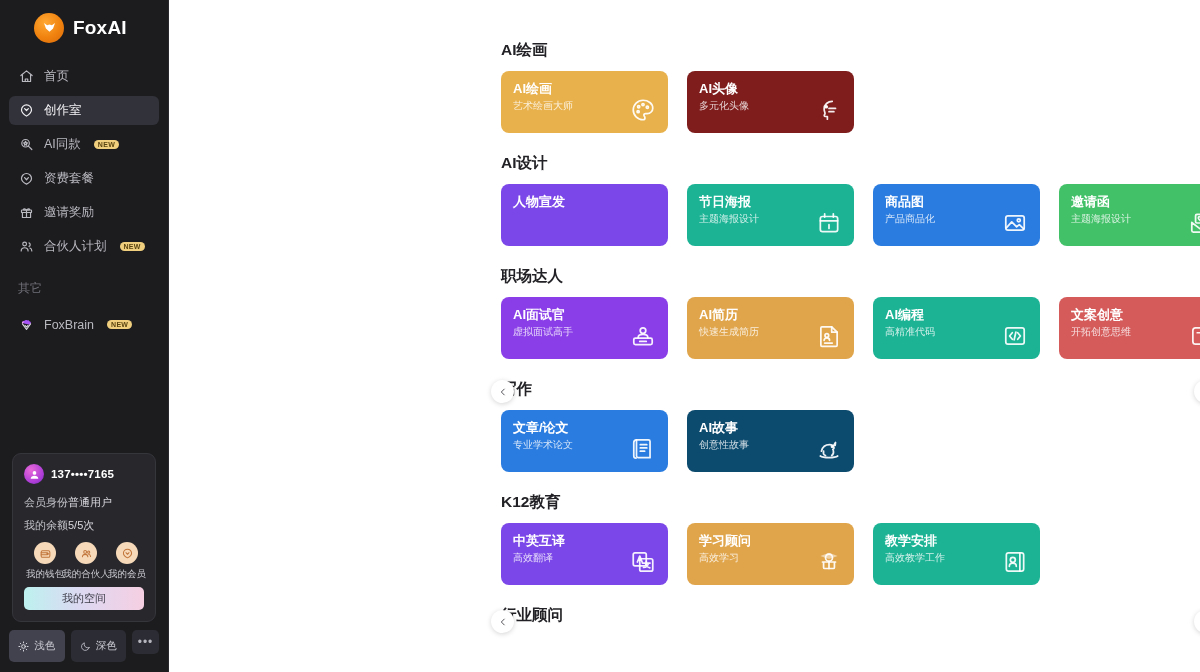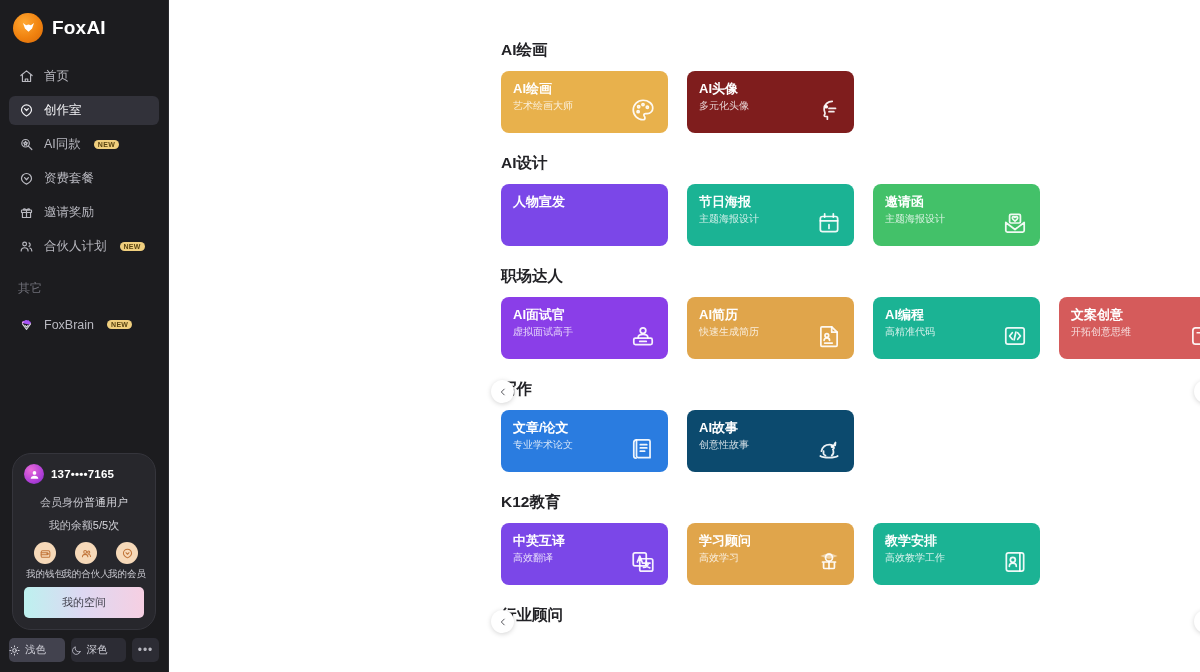--- a/index.html
+++ b/index.html
@@ -16,21 +16,21 @@
   .sidebar {
     width: 169px; height: 672px;
     background: #1c1c1f;
     border-right: 1px solid #2a2a2e;
     display: flex; flex-direction: column;
     flex: 0 0 169px;
     position: relative;
   }
   .brand {
     display: flex; align-items: center; gap: 9px;
-    padding: 13px 0 13px 13px;
+    padding: 13px 0 13px 34px;
   }
   .brand-logo {
     width: 30px; height: 30px; border-radius: 50%;
     background: radial-gradient(circle at 38% 32%, #ffa833 0%, #f0820f 55%, #d8690a 100%);
     display: flex; align-items: center; justify-content: center;
     flex: 0 0 30px;
   }
   .brand-name {
     color: #ffffff; font-size: 19px; font-weight: bold; letter-spacing: .2px;
   }
@@ -64,61 +64,61 @@
     padding: 14px 0 7px 18px;
   }
 
   .sidebar-spacer { flex: 1 1 auto; }
 
   
   .user-card {
     margin: 0 12px 8px 12px;
     background: #27272c;
     border: 1px solid #35353c;
-    border-radius: 19px;
+    border-radius: 9px;
     padding: 10px 11px 11px 11px;
   }
   .user-top { display: flex; align-items: center; gap: 7px; margin-bottom: 11px; }
   .avatar {
     width: 20px; height: 20px; border-radius: 50%;
     background: radial-gradient(circle at 35% 30%, #e86ad8 0%, #b13fd8 60%, #7a2bc0 100%);
     display:flex; align-items:center; justify-content:center;
     flex: 0 0 20px;
   }
   .avatar svg { width: 13px; height: 13px; }
   .user-phone { color: #ffffff; font-size: 11.5px; font-weight: bold; letter-spacing: .2px; }
 
-  .kv-row { display: flex; justify-content: center; align-items: baseline; margin-bottom: 8px; }
+  .kv-row { display: flex; justify-content: flex-start; align-items: baseline; margin-bottom: 8px; }
   .kv-key { color: #c3c3ca; font-size: 11px; }
   .kv-val { color: #d8d8de; font-size: 11px; }
 
   .quick-row { display: flex; justify-content: space-between; margin: 9px 2px 6px 2px; }
   .quick-item { display: flex; flex-direction: column; align-items: center; gap: 4px; cursor: pointer; width: 44px; }
   .quick-circle {
     width: 22px; height: 22px; border-radius: 50%;
     background: #f6d9b9;
     display:flex; align-items:center; justify-content:center;
   }
   .quick-circle svg { width: 13px; height: 13px; }
   .quick-label { color: #c9c9d0; font-size: 9.5px; white-space: nowrap; }
 
   .space-btn {
     margin-top: 2px;
-    height: 31px; border-radius: 5px;
+    height: 23px; border-radius: 5px;
     background: linear-gradient(90deg, #bdf1ef 0%, #ddd8f2 48%, #f6cfe2 100%);
     display:flex; align-items:center; justify-content:center;
     color: #3c3c48; font-size: 11px; cursor: pointer;
   }
 
   
   .theme-bar { display: flex; gap: 6px; padding: 0 9px 10px 9px; }
   .theme-btn {
-    flex: 1 1 auto; height: 24px; border-radius: 5px;
+    flex: 1 1 auto; height: 32px; border-radius: 5px;
     background: #2c2c34;
-    display:flex; align-items:center; gap: 5px;
+    display:flex; align-items:center; justify-content:center; gap: 5px;
     cursor: pointer;
   }
   .theme-btn.active { background: #42424e; }
   .theme-btn .ico svg { width: 11px; height: 11px; display:block; }
   .theme-btn-label { color: #c9c9d2; font-size: 10.5px; }
   .theme-more {
     flex: 0 0 27px; height: 24px; border-radius: 5px;
     background: #2c2c34; color: #b5b5bd; font-size: 12px;
     display:flex; align-items:center; justify-content:center; cursor:pointer;
     letter-spacing: 1px; line-height: 1;
@@ -409,20 +409,31 @@
           <div class="card-sub">主题海报设计</div>
           <span class="card-icon">
             <svg viewBox="0 0 24 24" fill="none" stroke="currentColor" stroke-width="1.6" stroke-linecap="round" stroke-linejoin="round">
                 <rect x="4" y="6" width="16" height="14" rx="2"></rect>
                 <path d="M4 10h16"></path>
                 <path d="M8 3.5v3M16 3.5v3"></path>
                 <path d="M12 13.5v3.5"></path>
               </svg>
           </span>
         </div>
+        <div class="card" style="background:#2a7ce0">
+          <div class="card-title">商品图</div>
+          <div class="card-sub">产品商品化</div>
+          <span class="card-icon">
+            <svg viewBox="0 0 24 24" fill="none" stroke="currentColor" stroke-width="1.6" stroke-linecap="round" stroke-linejoin="round">
+                <rect x="3.5" y="5.5" width="17" height="13" rx="2"></rect>
+                <circle cx="15.5" cy="9.5" r="1.4"></circle>
+                <path d="M4 16.5 9 11l4.5 4.5L16 13.5l4 4"></path>
+              </svg>
+          </span>
+        </div>
         <div class="card" style="background:#43c169">
           <div class="card-title">邀请函</div>
           <div class="card-sub">主题海报设计</div>
           <span class="card-icon">
             <svg viewBox="0 0 24 24" fill="none" stroke="currentColor" stroke-width="1.6" stroke-linecap="round" stroke-linejoin="round">
                 <path d="M3.5 11.5 12 18l8.5-6.5V19a1.5 1.5 0 0 1-1.5 1.5H5A1.5 1.5 0 0 1 3.5 19z"></path>
                 <rect x="7" y="4" width="10" height="8" rx="1.2"></rect>
                 <path d="M12 10.3c-1.6-1.2-2.5-2-2.5-2.9 0-.8.6-1.3 1.3-1.3.5 0 .9.3 1.2.7.3-.4.7-.7 1.2-.7.7 0 1.3.5 1.3 1.3 0 .9-.9 1.7-2.5 2.9z"></path>
               </svg>
           </span>

